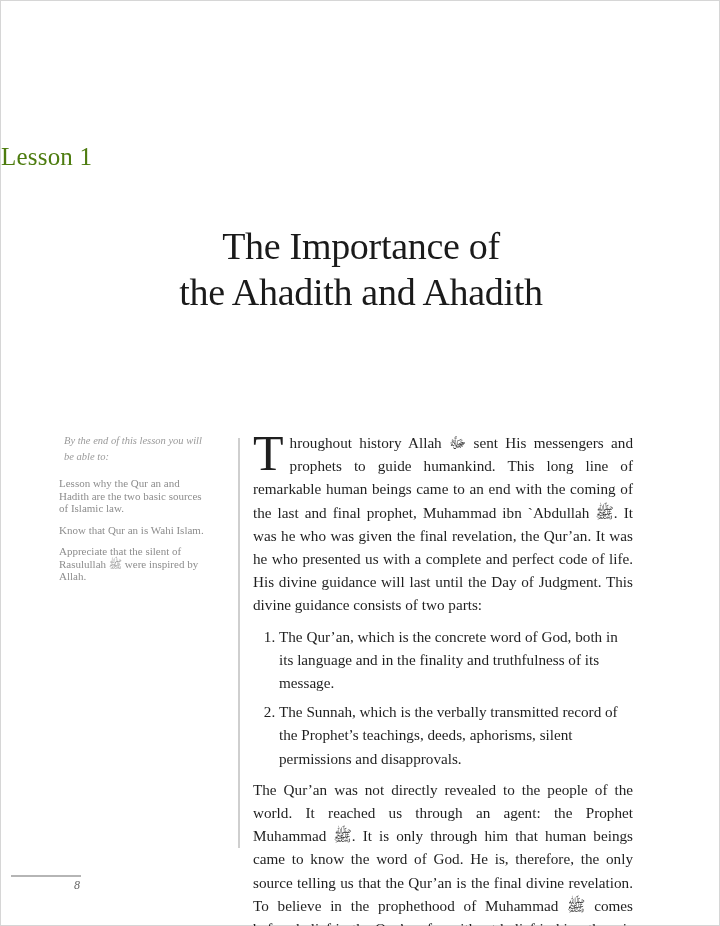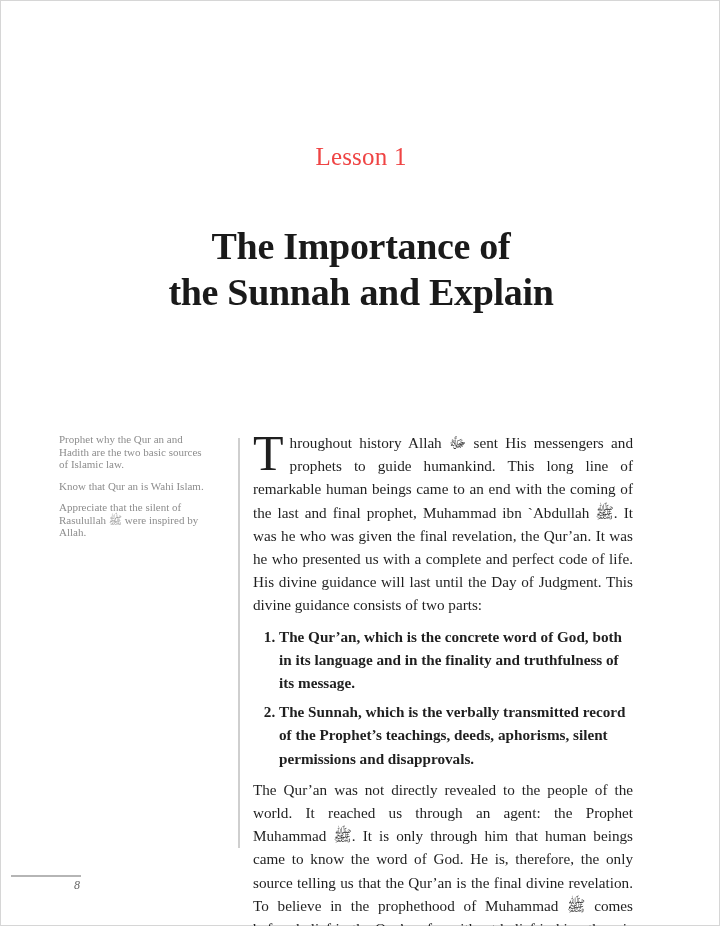--- a/index.html
+++ b/index.html
@@ -1,51 +1,52 @@
 <!DOCTYPE html>
 <html><head>
 <meta charset="utf-8">
 <style>
   html, body { margin: 0; padding: 0; background: #ffffff; }
   body { width: 720px; height: 926px; position: relative; overflow: hidden; font-family: "Liberation Serif", "DejaVu Serif", serif; color: #222; }
   .page { position: absolute; left: 0; top: 0; width: 718px; height: 924px; border: 1px solid #d6d6d6; background: #fff; }
 
-  .lesson-label { position: absolute; top: 142px; left: 0; width: 720px; text-align: center; font-size: 25px; color: #ef4444; letter-spacing: 0.2px; }
+  .lesson-label { position: absolute; top: 142px; left: 0; width: 720px; text-align: left; font-size: 25px; color: #4d7c0f; letter-spacing: 0.2px; }
   .title { position: absolute; top: 222px; left: 0; width: 720px; text-align: center; font-size: 38px; line-height: 46px; color: #1a1a1a; letter-spacing: -0.3px; }
   .title span { display: block; }
 
   .sidebar { position: absolute; left: 58px; top: 432px; width: 150px; color: #8a8a8a; }
   .sidebar-intro { font-style: italic; font-size: 10.5px; line-height: 16px; color: #9a9a9a; padding-left: 5px; margin-bottom: 12px; }
   .objective { font-size: 11px; line-height: 12.5px; color: #8d8d8d; margin-bottom: 9px; }
 
   .vrule { position: absolute; left: 237px; top: 437px; width: 2px; height: 410px; background: #cfcfcf; }
 
   .main { position: absolute; left: 252px; top: 430px; width: 380px; font-size: 15.2px; line-height: 23.2px; color: #1f1f1f; text-align: justify; }
   .main p { margin: 0 0 8px 0; }
   .dropcap { float: left; font-size: 50px; line-height: 38px; margin: 3px 6px 0 0; color: #1f1f1f; }
   .main ol { margin: 0 0 8px 0; padding-left: 26px; text-align: left; }
-  .main ol li { margin-bottom: 6px; font-weight: bold; }
+  .main ol li { margin-bottom: 6px; }
 
   .footer-rule { position: absolute; left: 10px; top: 874px; width: 70px; height: 2px; background: #b5b5b5; }
   .page-number { position: absolute; left: 73px; top: 877px; font-size: 12px; font-style: italic; color: #666; }
 </style>
 </head>
 <body>
 
 <div class="page">
 
   <div class="lesson-label">Lesson 1</div>
 
-  <h1 class="title" style="margin:0;font-weight:bold;">
+  <h1 class="title" style="margin:0;font-weight:normal;">
     <span>The Importance of</span>
-    <span>the Sunnah and Explain</span>
+    <span>the Ahadith and Ahadith</span>
   </h1>
 
   <aside class="sidebar">
-    <div class="objective">Prophet why the Qur an and Hadith are the two basic sources of Islamic law.</div>
+    <div class="sidebar-intro">By the end of this lesson you will be able to:</div>
+    <div class="objective">Lesson why the Qur an and Hadith are the two basic sources of Islamic law.</div>
     <div class="objective">Know that Qur an is Wahi Islam.</div>
     <div class="objective">Appreciate that the silent of Rasulullah ﷺ were inspired by Allah.</div>
   </aside>
 
   <div class="vrule"></div>
 
   <article class="main">
     <p>
       <span class="dropcap">T</span><span>hroughout history Allah ﷻ sent His messengers and prophets to guide humankind. This long line of remarkable human beings came to an end with the coming of the last and final prophet, Muhammad ibn `Abdullah ﷺ. It was he who was given the final revelation, the Qur’an. It was he who presented us with a complete and perfect code of life. His divine guidance will last until the Day of Judgment. This divine guidance consists of two parts:</span>
     </p>

